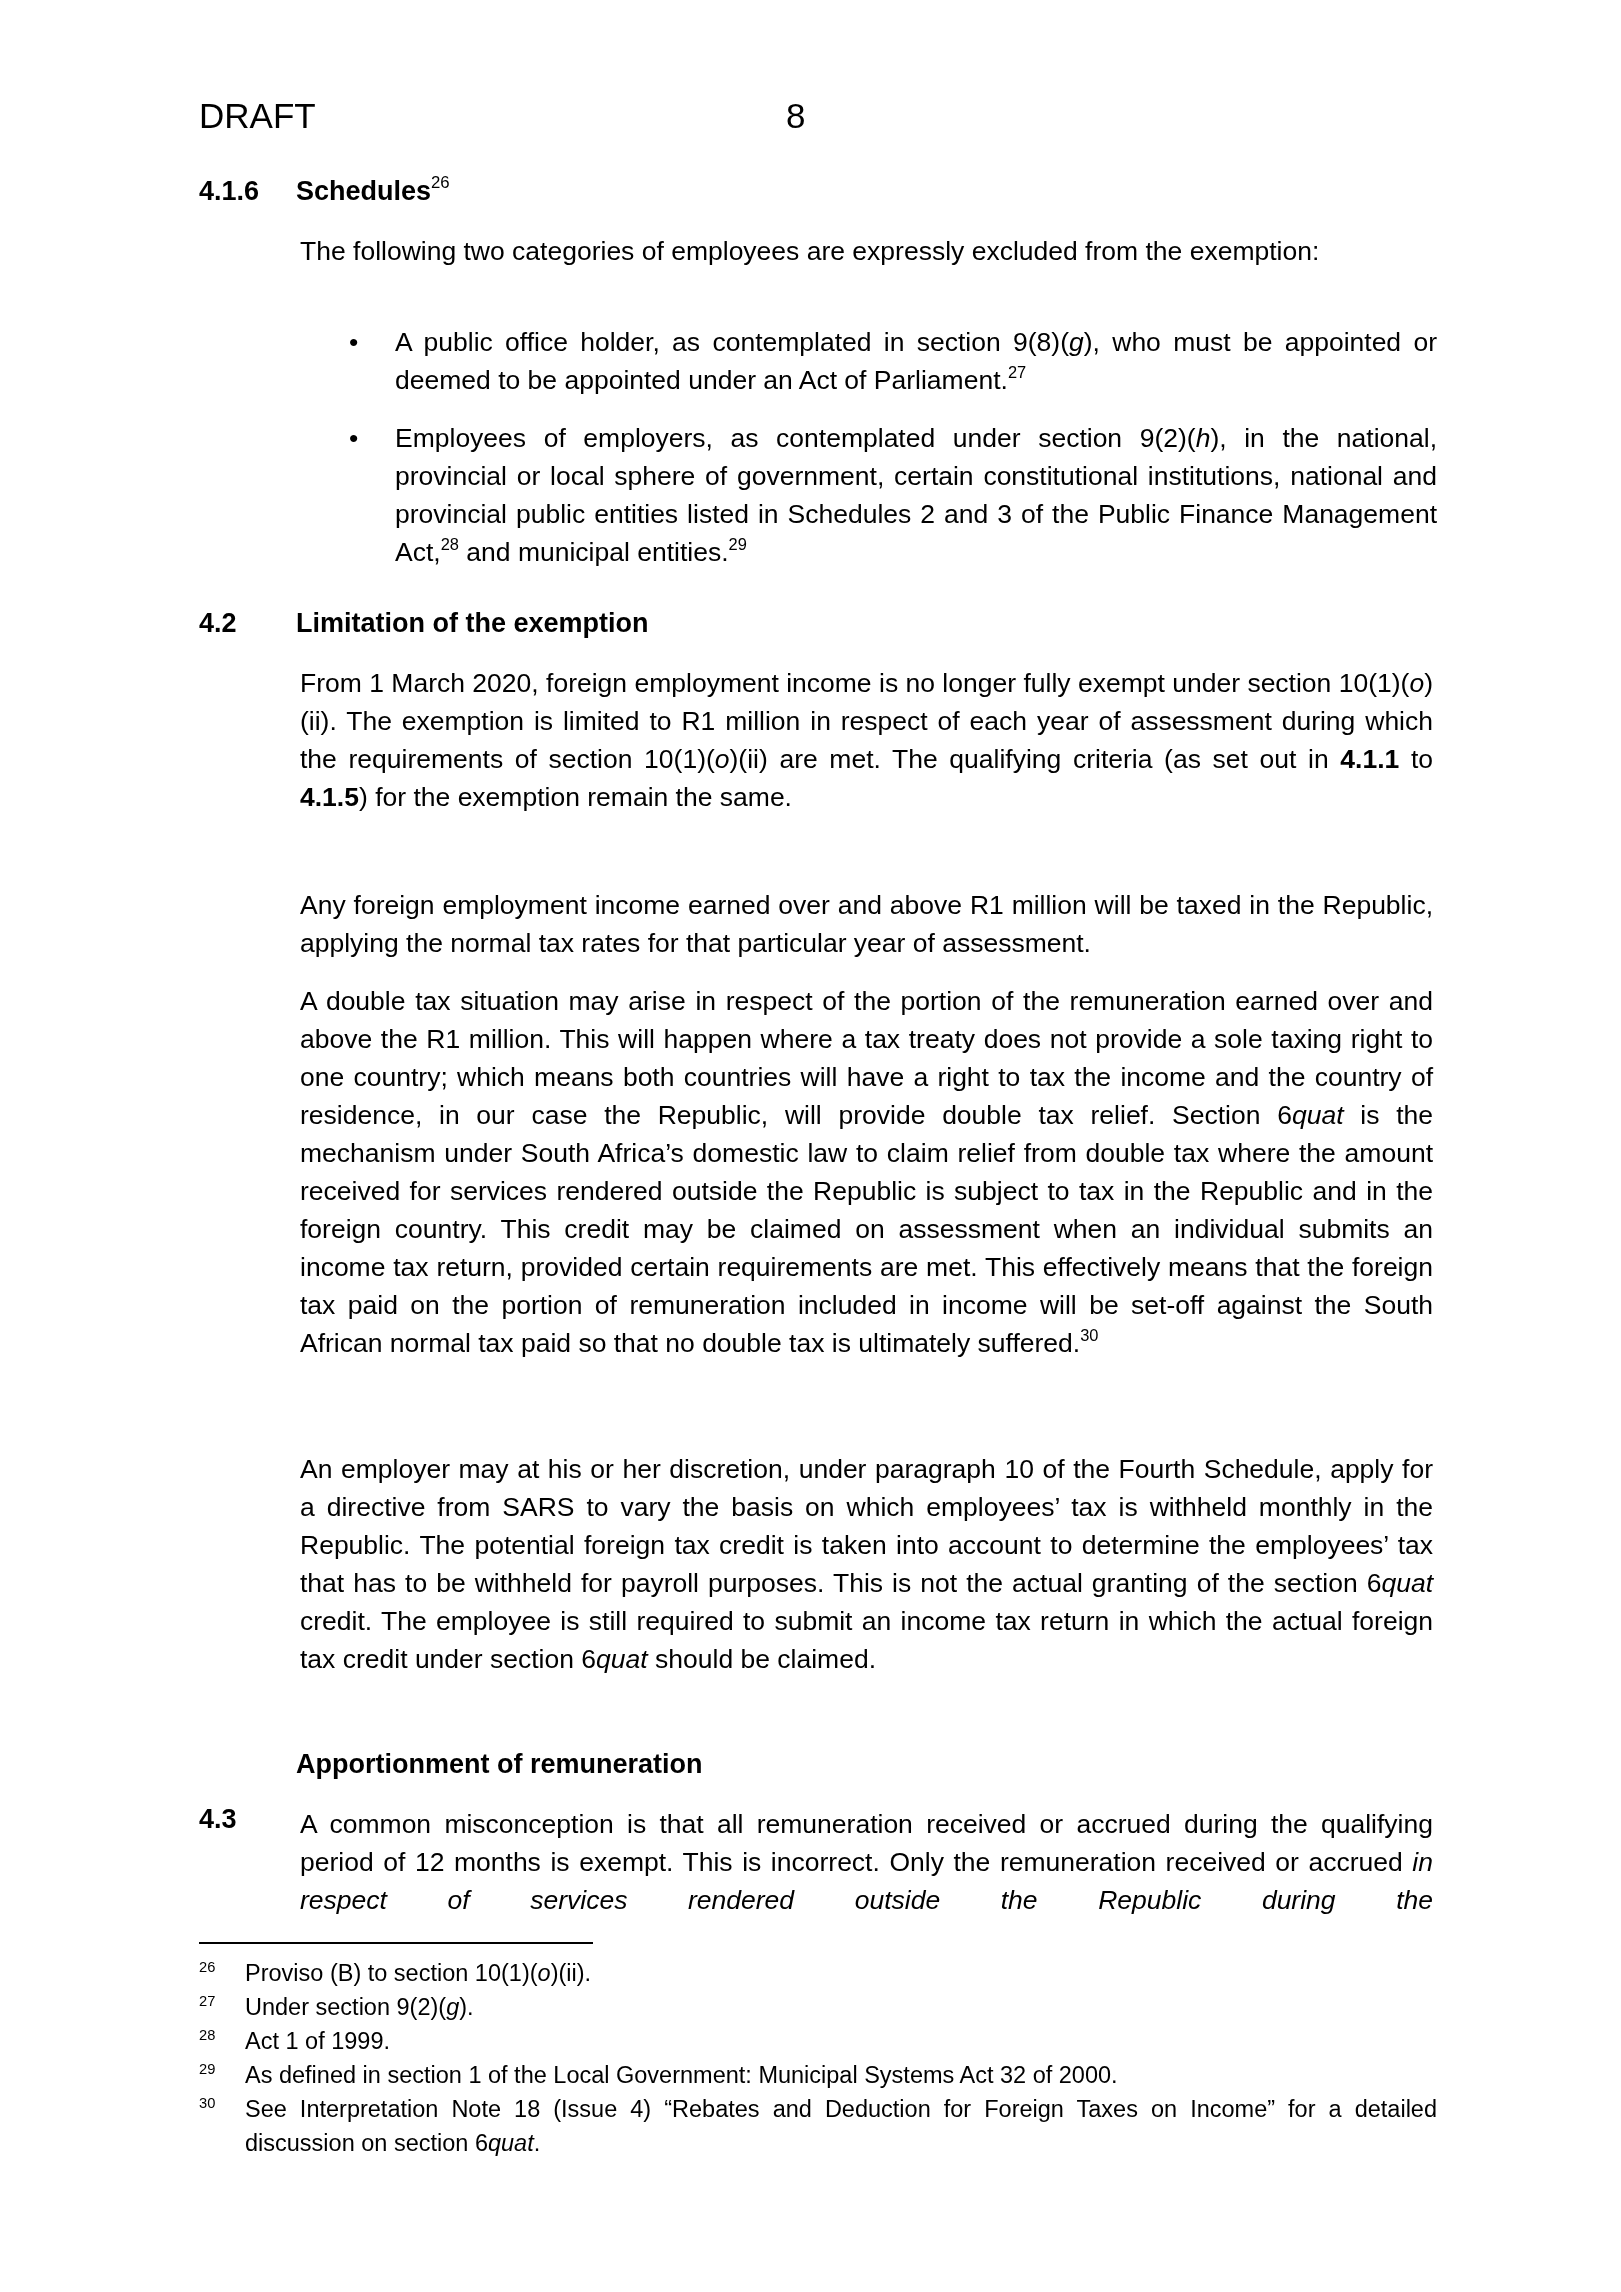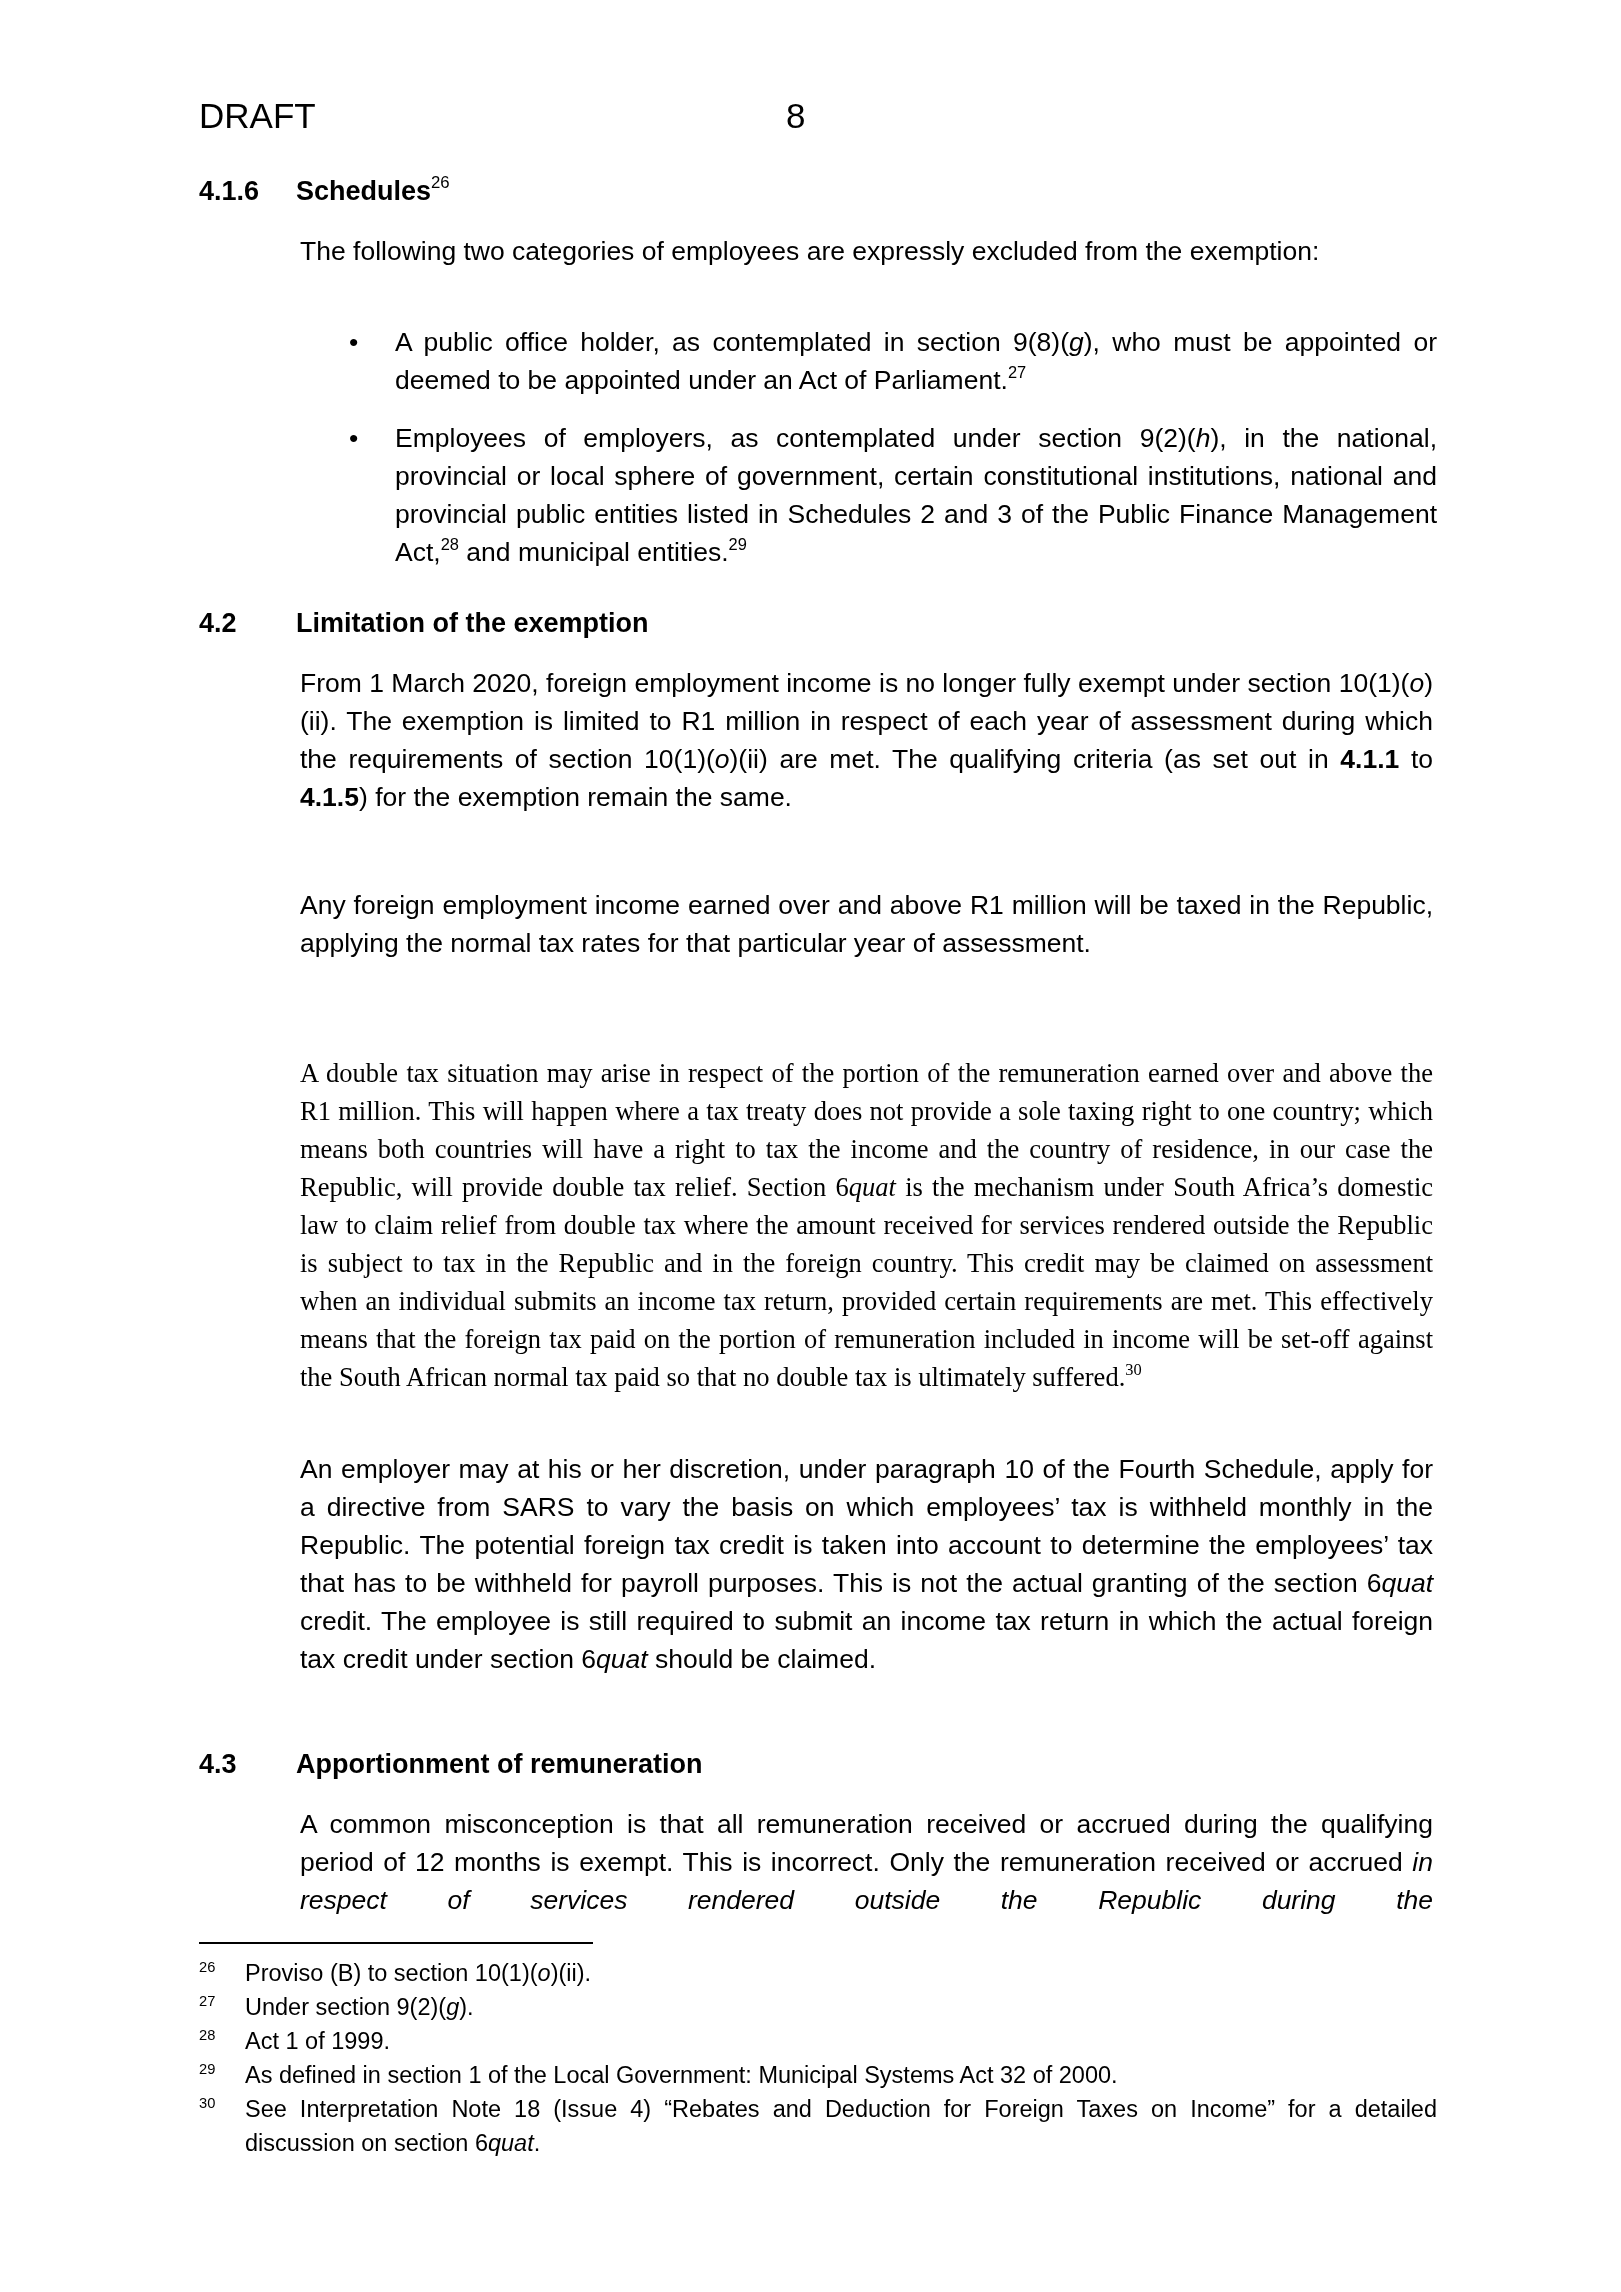--- a/index.html
+++ b/index.html
@@ -51,29 +51,29 @@
 <div class="abs h htitle" style="top:608px;">Limitation of the exemption</div>
 
 <div class="abs body" style="top:660px;">
   <p><span>From 1 March 2020, foreign employment income is no longer fully exempt under section 10(1)(</span><i>o</i><span>)(ii). The exemption is limited to R1 million in respect of each year of assessment during which the requirements of section 10(1)(</span><i>o</i><span>)(ii) are met. The qualifying criteria (as set out in </span><b>4.1.1</b><span> to </span><b>4.1.5</b><span>) for the exemption remain the same.</span></p>
 </div>
 
 <div class="abs body" style="top:882px;">
   <p>Any foreign employment income earned over and above R1 million will be taxed in the Republic, applying the normal tax rates for that particular year of assessment.</p>
 </div>
 
-<div class="abs body" style="top:1050px;font-family:Liberation Serif, serif;">
+<div class="abs body" style="top:978px;">
   <p><span>A double tax situation may arise in respect of the portion of the remuneration earned over and above the R1 million. This will happen where a tax treaty does not provide a sole taxing right to one country; which means both countries will have a right to tax the income and the country of residence, in our case the Republic, will provide double tax relief. Section 6</span><i>quat</i><span> is the mechanism under South Africa’s domestic law to claim relief from double tax where the amount received for services rendered outside the Republic is subject to tax in the Republic and in the foreign country. This credit may be claimed on assessment when an individual submits an income tax return, provided certain requirements are met. This effectively means that the foreign tax paid on the portion of remuneration included in income will be set-off against the South African normal tax paid so that no double tax is ultimately suffered.</span><span class="sup">30</span></p>
 </div>
 
 <div class="abs body" style="top:1446px;">
   <p><span>An employer may at his or her discretion, under paragraph 10 of the Fourth Schedule, apply for a directive from SARS to vary the basis on which employees’ tax is withheld monthly in the Republic. The potential foreign tax credit is taken into account to determine the employees’ tax that has to be withheld for payroll purposes. This is not the actual granting of the section 6</span><i>quat</i><span> credit. The employee is still required to submit an income tax return in which the actual foreign tax credit under section 6</span><i>quat</i><span> should be claimed.</span></p>
 </div>
 
-<div class="abs h hnum" style="top:1749px;">4.3</div>
+<div class="abs h hnum" style="top:1804px;">4.3</div>
 <div class="abs h htitle" style="top:1749px;">Apportionment of remuneration</div>
 
 <div class="abs body" style="top:1801px; text-align-last: justify;">
   <p style="text-align-last: justify;"><span>A common misconception is that all remuneration received or accrued during the qualifying period of 12 months is exempt. This is incorrect. Only the remuneration received or accrued </span><i>in respect of services rendered outside the Republic during the</i></p>
 </div>
 
 <div class="abs rule"></div>
 
 <div class="abs fn" style="top:1956px;">
   <div class="fn-row">

